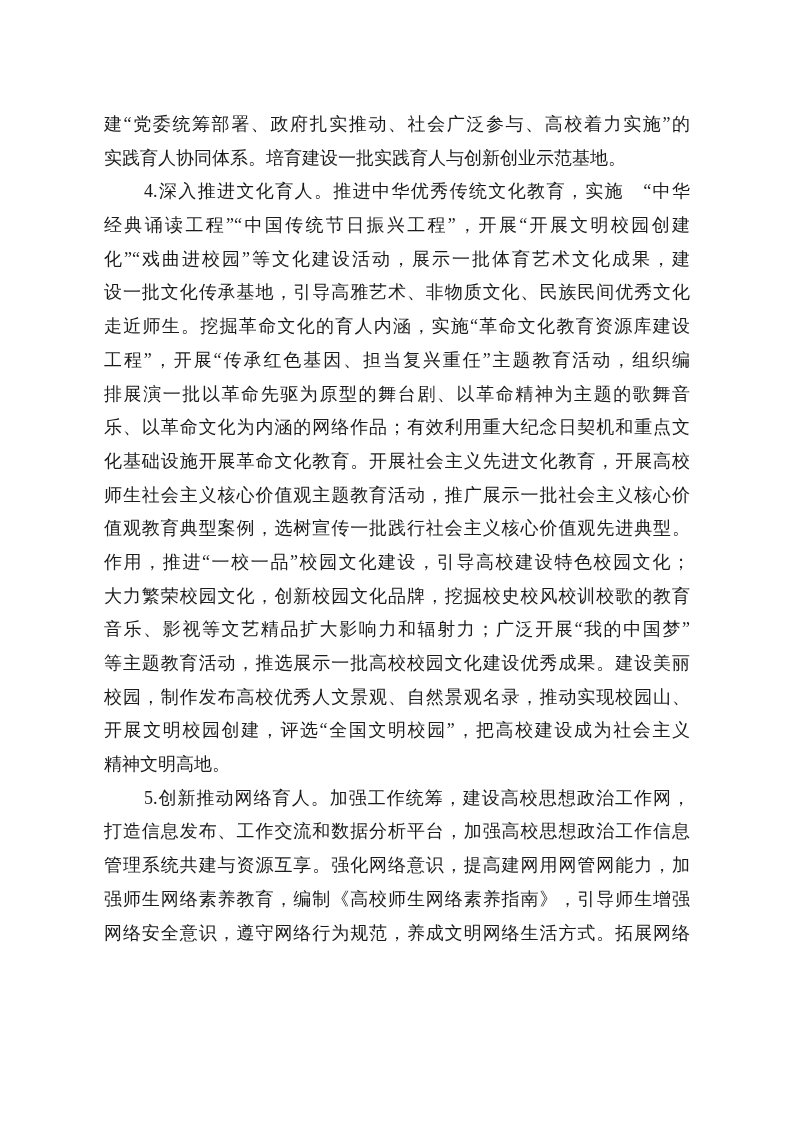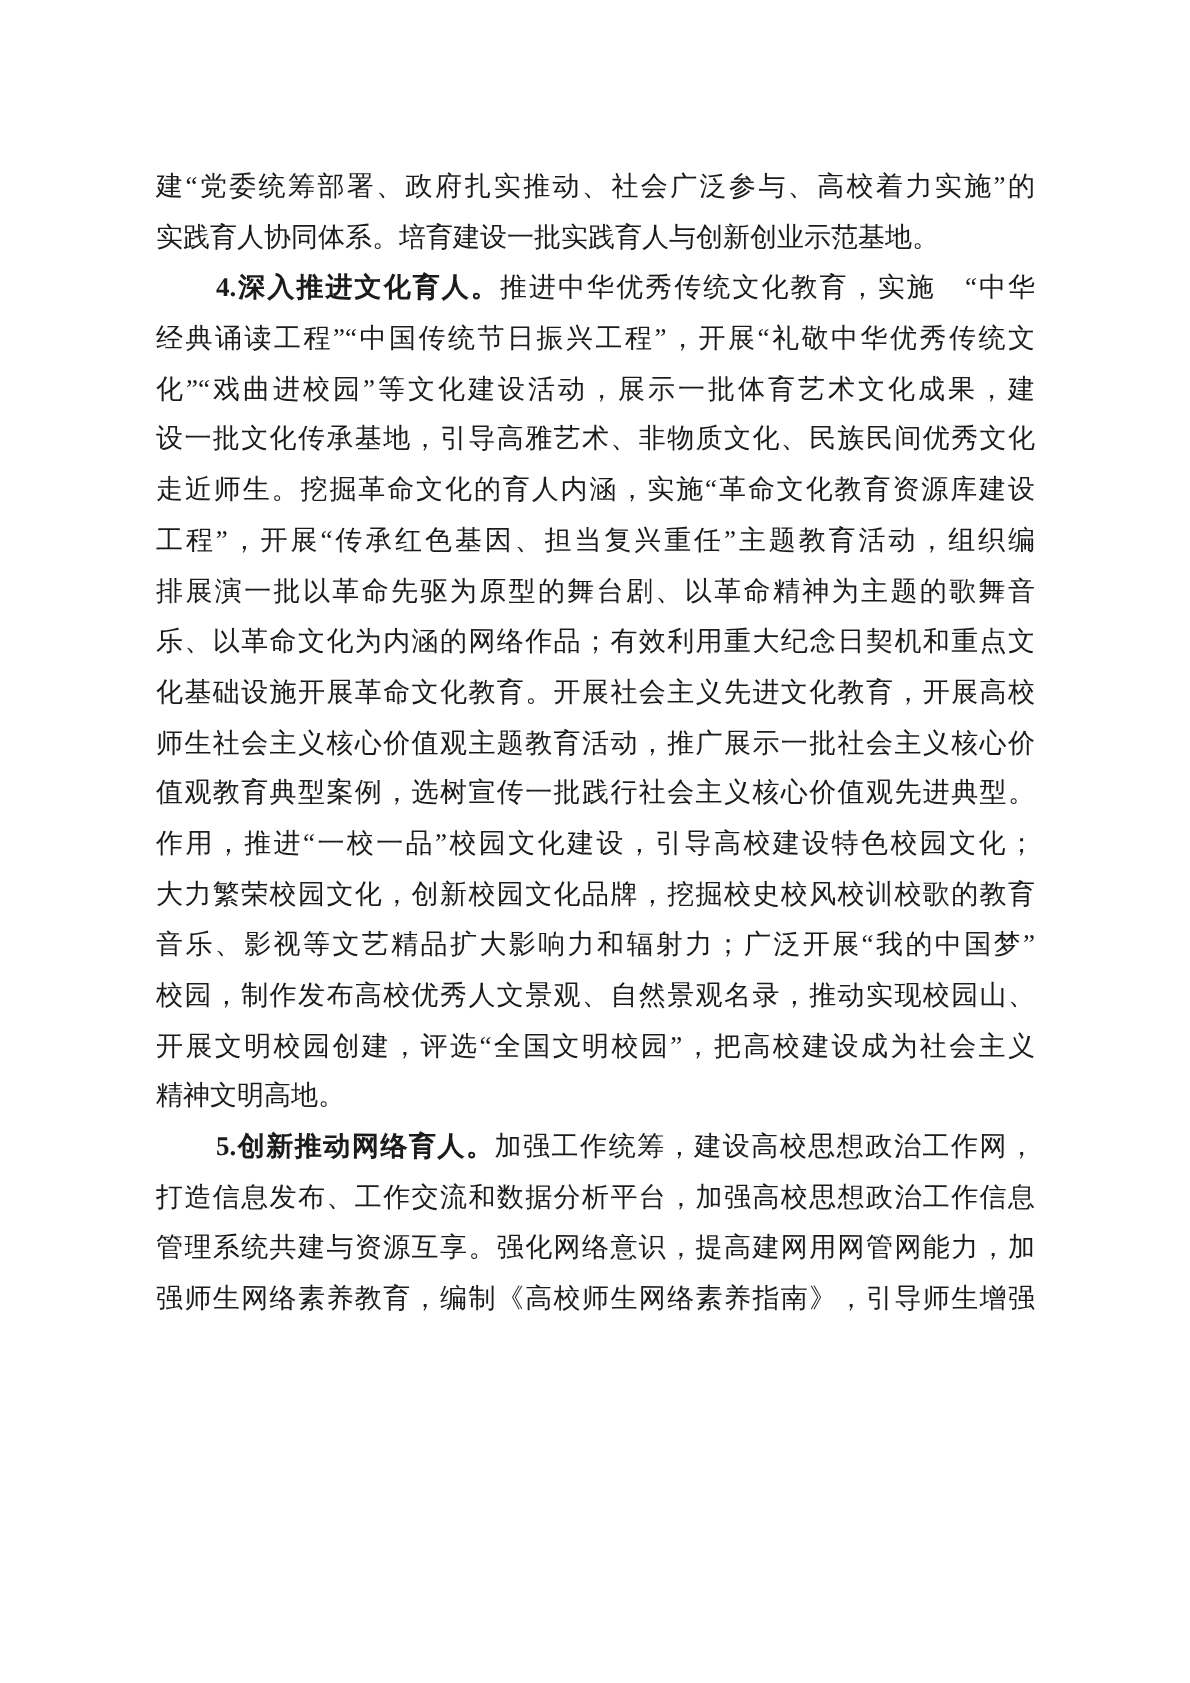--- a/index.html
+++ b/index.html
@@ -32,51 +32,53 @@
     overflow: hidden;
     white-space: normal;
   }
   .line.p-end {
     text-align-last: left;
   }
   .line.indent {
     padding-left: 40px;
   }
   .lead {
-    font-weight: 700;
+    font-weight: 400;
   }
 </style>
 </head>
 <body>
 
 <div class="page">
   <div class="text-block">
 
     <div class="line"><span>建“党委统筹部署、政府扎实推动、社会广泛参与、高校着力实施”的</span></div>
     <div class="line p-end"><span>实践育人协同体系。培育建设一批实践育人与创新创业示范基地。</span></div>
 
     <div class="line indent"><b class="lead">4.深入推进文化育人。</b><span>推进中华优秀传统文化教育，实施　“中华</span></div>
 
-    <div class="line"><span>经典诵读工程”“中国传统节日振兴工程”，开展“礼敬中华优秀传统文</span></div>
+    <div class="line"><span>经典诵读工程”“中国传统节日振兴工程”，开展“开展文明校园创建</span></div>
     <div class="line"><span>化”“戏曲进校园”等文化建设活动，展示一批体育艺术文化成果，建</span></div>
     <div class="line"><span>设一批文化传承基地，引导高雅艺术、非物质文化、民族民间优秀文化</span></div>
     <div class="line"><span>走近师生。挖掘革命文化的育人内涵，实施“革命文化教育资源库建设</span></div>
     <div class="line"><span>工程”，开展“传承红色基因、担当复兴重任”主题教育活动，组织编</span></div>
     <div class="line"><span>排展演一批以革命先驱为原型的舞台剧、以革命精神为主题的歌舞音</span></div>
     <div class="line"><span>乐、以革命文化为内涵的网络作品；有效利用重大纪念日契机和重点文</span></div>
     <div class="line"><span>化基础设施开展革命文化教育。开展社会主义先进文化教育，开展高校</span></div>
     <div class="line"><span>师生社会主义核心价值观主题教育活动，推广展示一批社会主义核心价</span></div>
     <div class="line"><span>值观教育典型案例，选树宣传一批践行社会主义核心价值观先进典型。</span></div>
     <div class="line"><span>作用，推进“一校一品”校园文化建设，引导高校建设特色校园文化；</span></div>
     <div class="line"><span>大力繁荣校园文化，创新校园文化品牌，挖掘校史校风校训校歌的教育</span></div>
     <div class="line"><span>音乐、影视等文艺精品扩大影响力和辐射力；广泛开展“我的中国梦”</span></div>
+    <div class="line"><span>等主题教育活动，推选展示一批高校校园文化建设优秀成果。建设美丽</span></div>
     <div class="line"><span>校园，制作发布高校优秀人文景观、自然景观名录，推动实现校园山、</span></div>
     <div class="line"><span>开展文明校园创建，评选“全国文明校园”，把高校建设成为社会主义</span></div>
     <div class="line p-end"><span>精神文明高地。</span></div>
 
     <div class="line indent"><b class="lead">5.创新推动网络育人。</b><span>加强工作统筹，建设高校思想政治工作网，</span></div>
 
     <div class="line"><span>打造信息发布、工作交流和数据分析平台，加强高校思想政治工作信息</span></div>
     <div class="line"><span>管理系统共建与资源互享。强化网络意识，提高建网用网管网能力，加</span></div>
     <div class="line"><span>强师生网络素养教育，编制《高校师生网络素养指南》，引导师生增强</span></div>
+    <div class="line"><span>网络安全意识，遵守网络行为规范，养成文明网络生活方式。拓展网络</span></div>
 
   </div>
 </div>
 
 </body></html>

